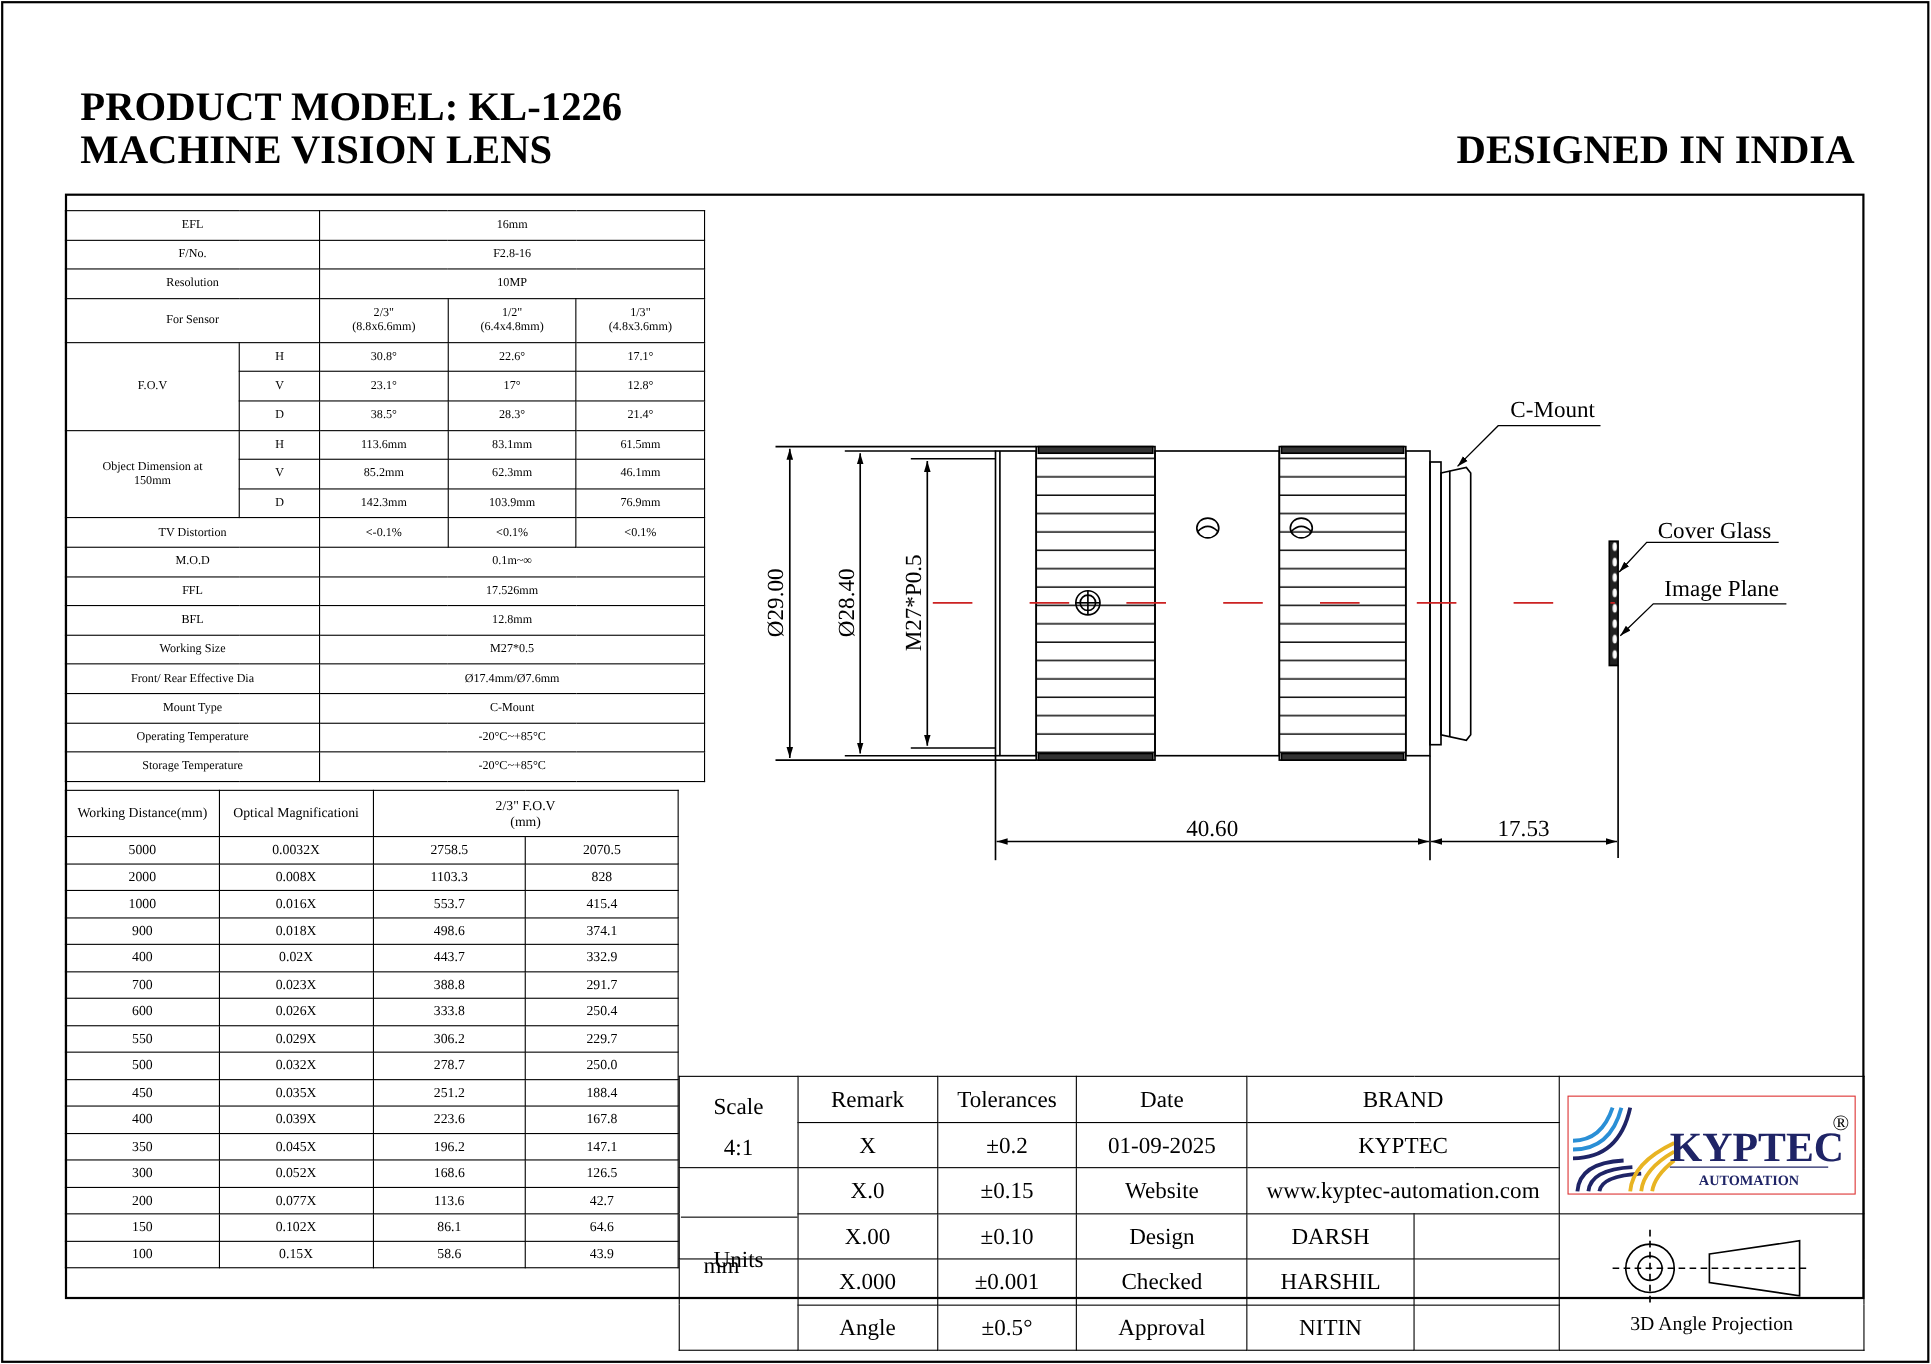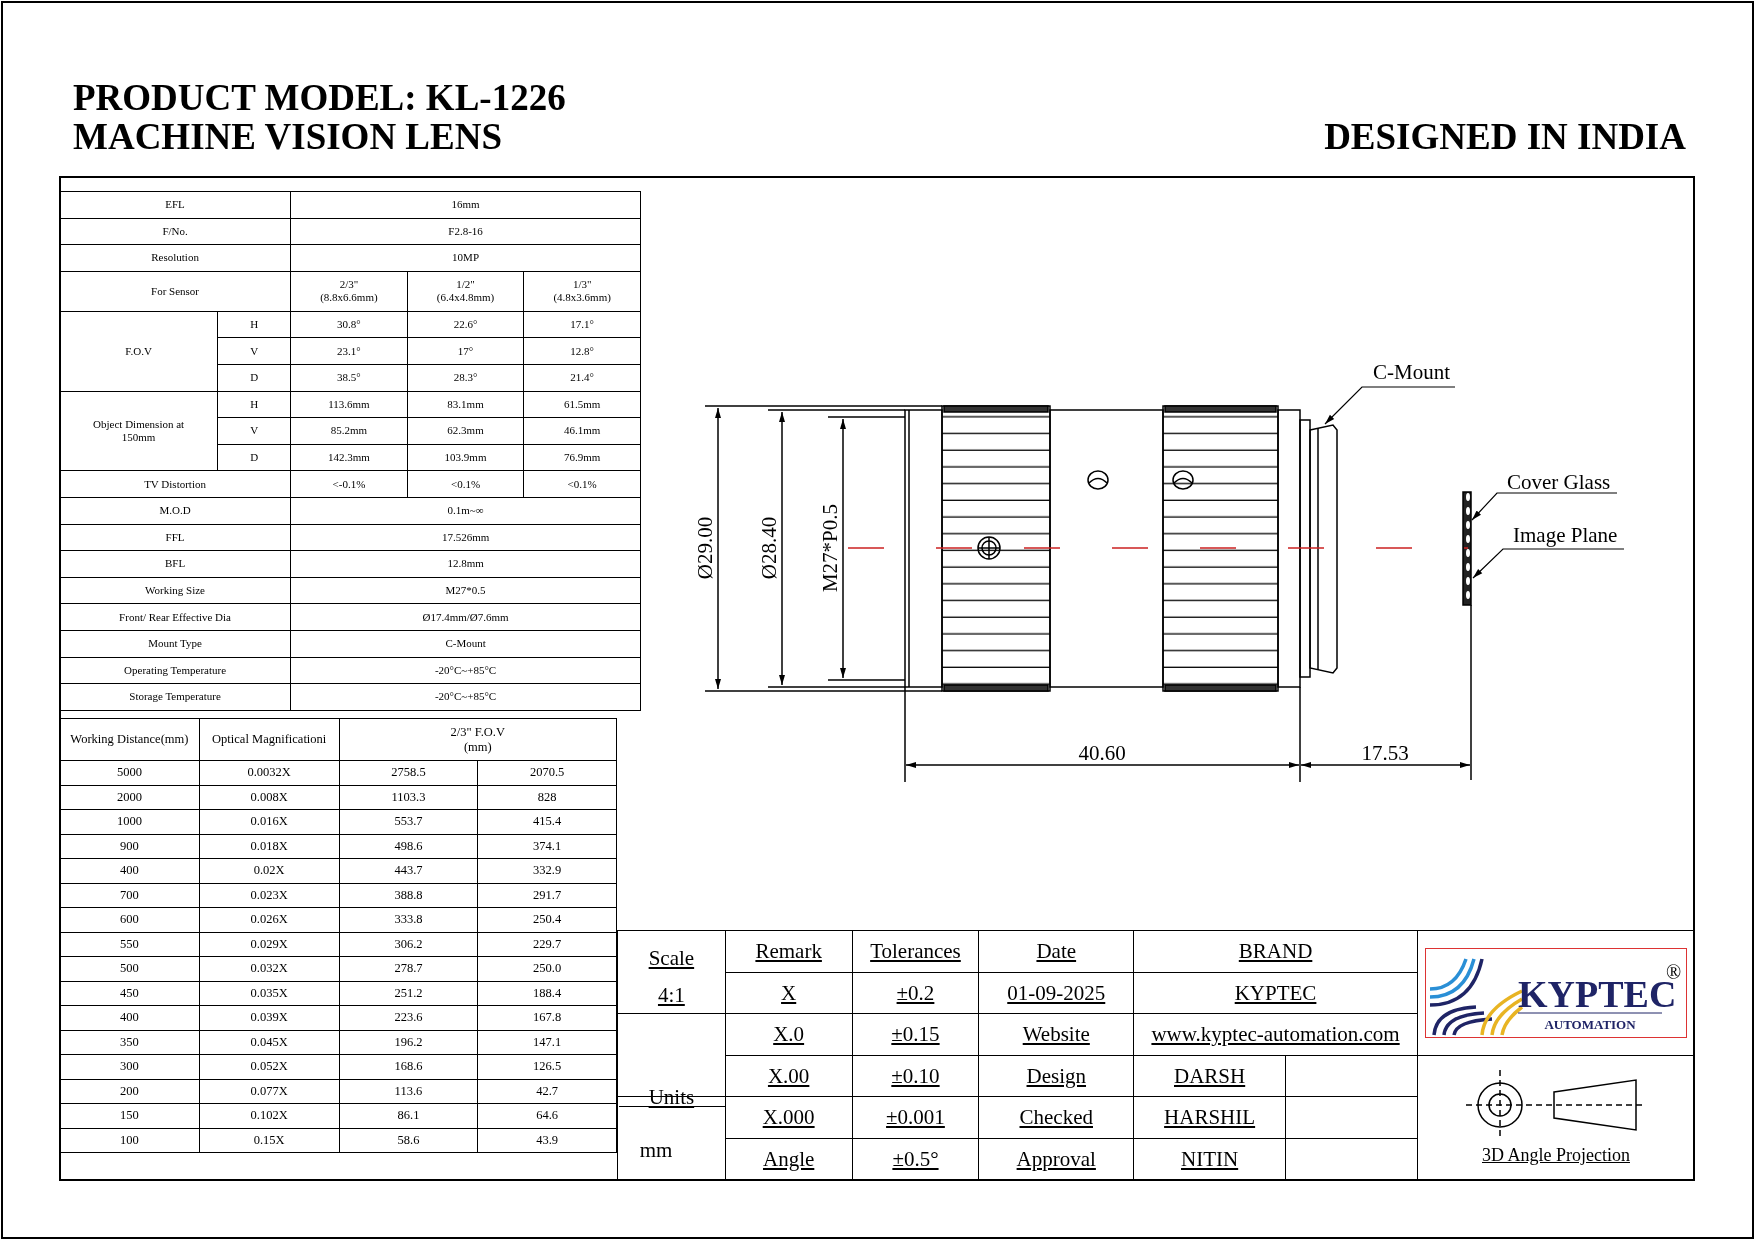--- a/index.html
+++ b/index.html
@@ -6,21 +6,21 @@
   body{width:1755px;height:1240px;position:relative;overflow:hidden;font-family:"Liberation Serif",serif;color:#000;}
   .outer{position:absolute;left:1px;top:1px;width:1749px;height:1234px;border:2px solid #000;}
   .title-left{position:absolute;left:73px;top:78px;font-weight:bold;font-size:37px;line-height:39px;}
   .title-right{position:absolute;right:69px;top:117px;font-weight:bold;font-size:37px;line-height:39px;}
   .frame{position:absolute;left:59px;top:176px;width:1636px;height:1005px;border:2px solid #000;box-sizing:border-box;}
   table{border-collapse:collapse;}
   .spec{position:absolute;left:59px;top:176px;width:582px;font-size:11px;margin-top:15px;}
   .spec td{border:1.5px solid #000;text-align:center;padding:0;height:25.6px;line-height:13px;}
   .wd{position:absolute;left:59px;top:718px;width:558px;font-size:12.5px;}
   .wd td{border:1.5px solid #000;text-align:center;padding:0;height:23.5px;}
-  .tb{position:absolute;left:617px;top:930px;width:1078px;font-size:21px;text-decoration:underline;}
+  .tb{position:absolute;left:617px;top:978px;width:1078px;font-size:21px;}
   .tb td{border:1.5px solid #000;text-align:center;padding:0;height:40.5px;line-height:22px;}
   .logo-box{position:relative;width:260px;height:88px;border:1.5px solid #d33;margin:0 auto;}
   svg text{font-family:"Liberation Serif",serif;}
 </style>
 </head>
 <body>
 
 <div class="outer"></div>
 
 <div class="title-left">

